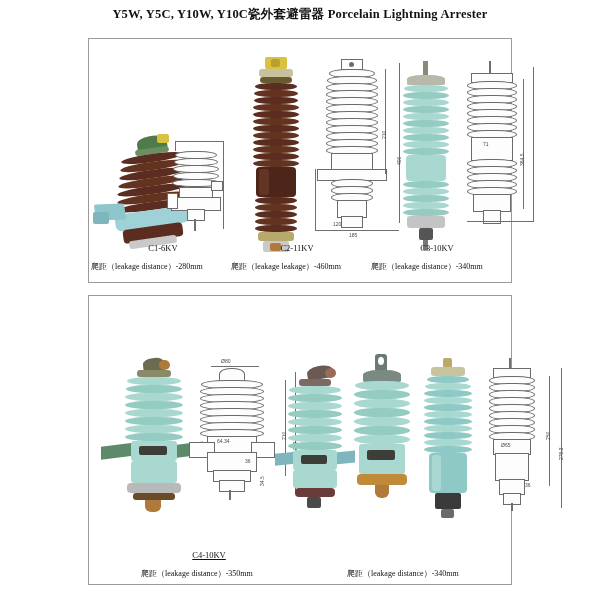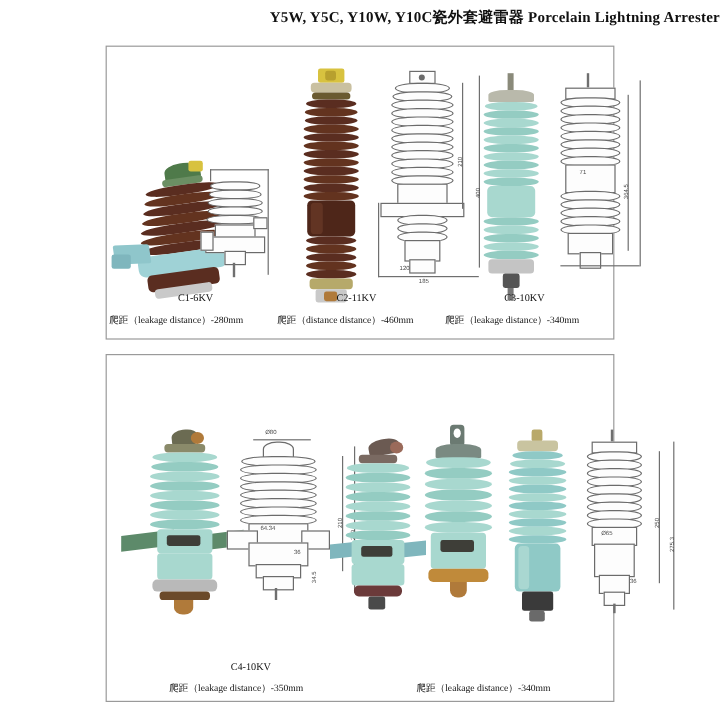--- a/index.html
+++ b/index.html
@@ -7,21 +7,21 @@
     width:600px;height:600px;
     background:#ffffff;
     font-family:"Liberation Serif",serif;
     overflow:hidden;
     position:relative;
   }
   .page{position:relative;width:600px;height:600px;}
 
   .title{
     position:absolute;left:0;top:6px;width:600px;
-    text-align:right;
+    text-align:center;
     font-family:"Liberation Serif",serif;
     font-weight:bold;
     font-size:12.5px;
     color:#111;
     letter-spacing:0.2px;
     white-space:nowrap;
   }
 
   .panel{
     position:absolute;
@@ -224,21 +224,21 @@
       <div class="dimtxt vert" style="left:58px;top:105px;">364.5</div>
       <div class="dimtxt" style="left:22px;top:80px;">71</div>
       <div class="dline" style="left:6px;top:160px;width:66px;height:1px;"></div>
     </div>
 
     <div class="cap-model" style="left:14px;top:204px;width:120px;">C1-6KV</div>
     <div class="cap-model" style="left:148px;top:204px;width:120px;">C2-11KV</div>
     <div class="cap-model" style="left:288px;top:204px;width:120px;">C3-10KV</div>
 
     <div class="cap-leak" style="left:2px;top:222px;">爬距（leakage distance）-280mm</div>
-    <div class="cap-leak" style="left:142px;top:222px;">爬距（distance distance）-460mm</div>
+    <div class="cap-leak" style="left:142px;top:222px;">爬距（leakage leakage）-460mm</div>
     <div class="cap-leak" style="left:282px;top:222px;">爬距（leakage distance）-340mm</div>
   </div>
 
   <div class="panel" id="panel-2">
 
     <div class="unit" style="left:28px;top:62px;width:70px;height:155px;">
       <div style="position:absolute;left:26px;top:0px;width:22px;height:13px;background:#6b6b52;border-radius:45% 45% 20% 20%;transform:rotate(-6deg);"></div>
       <div style="position:absolute;left:42px;top:2px;width:11px;height:10px;background:#b07a3a;border-radius:50%;"></div>
       <div style="position:absolute;left:20px;top:12px;width:34px;height:7px;background:#8a8a6a;border-radius:3px;"></div>
       <div style="position:absolute;left:10px;top:19px;width:54px;height:8px;background:#a8d8cf;border-radius:50%/60%;"></div>
@@ -364,19 +364,19 @@
       <div class="dbox" style="left:18px;top:121px;width:24px;height:14px;"></div>
       <div class="dbox" style="left:22px;top:135px;width:16px;height:10px;"></div>
       <div class="dline" style="left:30px;top:145px;width:2px;height:8px;"></div>
       <div class="dline" style="left:80px;top:10px;width:1px;height:140px;"></div>
       <div class="dline" style="left:68px;top:18px;width:1px;height:110px;"></div>
       <div class="dimtxt vert" style="left:64px;top:82px;">250</div>
       <div class="dimtxt vert" style="left:77px;top:102px;">275.3</div>
       <div class="dimtxt" style="left:44px;top:124px;">36</div>
     </div>
 
-    <div class="cap-model" style="left:40px;top:254px;width:160px;">C4-10KV</div>
+    <div class="cap-model" style="left:40px;top:254px;width:160px;text-decoration:underline;">C4-10KV</div>
 
     <div class="cap-leak" style="left:52px;top:272px;">爬距（leakage distance）-350mm</div>
     <div class="cap-leak" style="left:258px;top:272px;">爬距（leakage distance）-340mm</div>
   </div>
 
 </div>
 
 </body></html>

